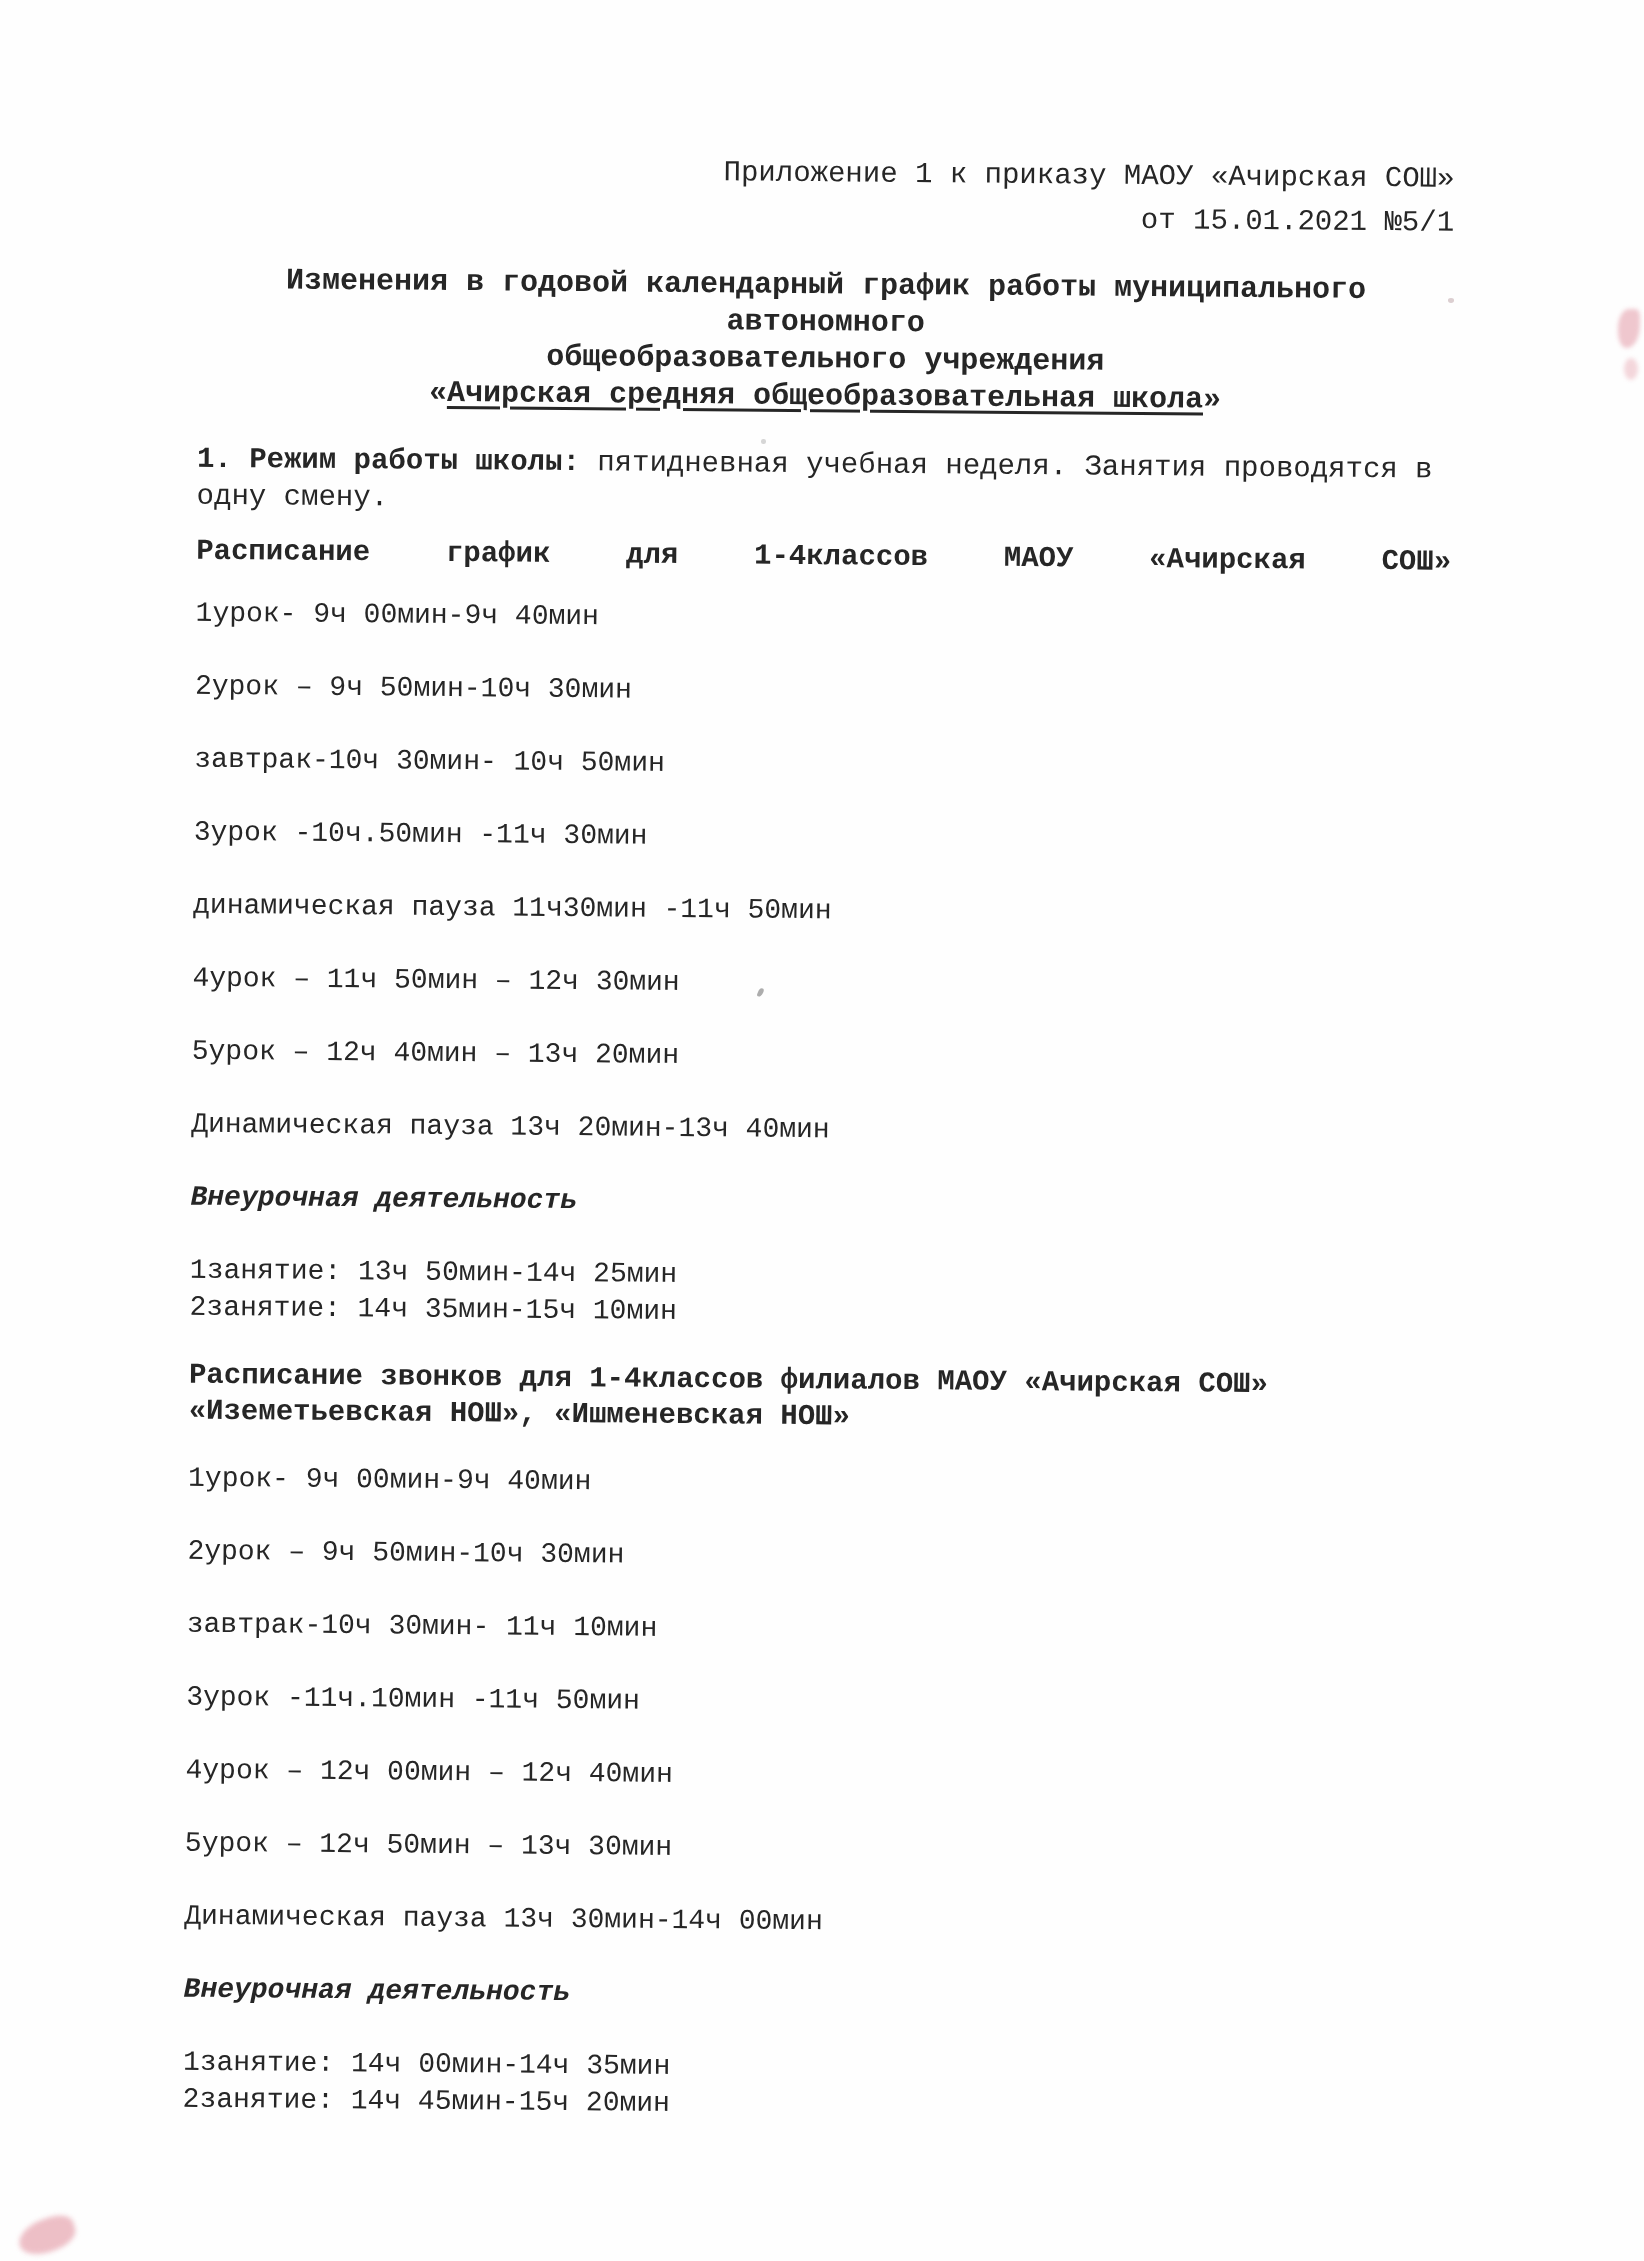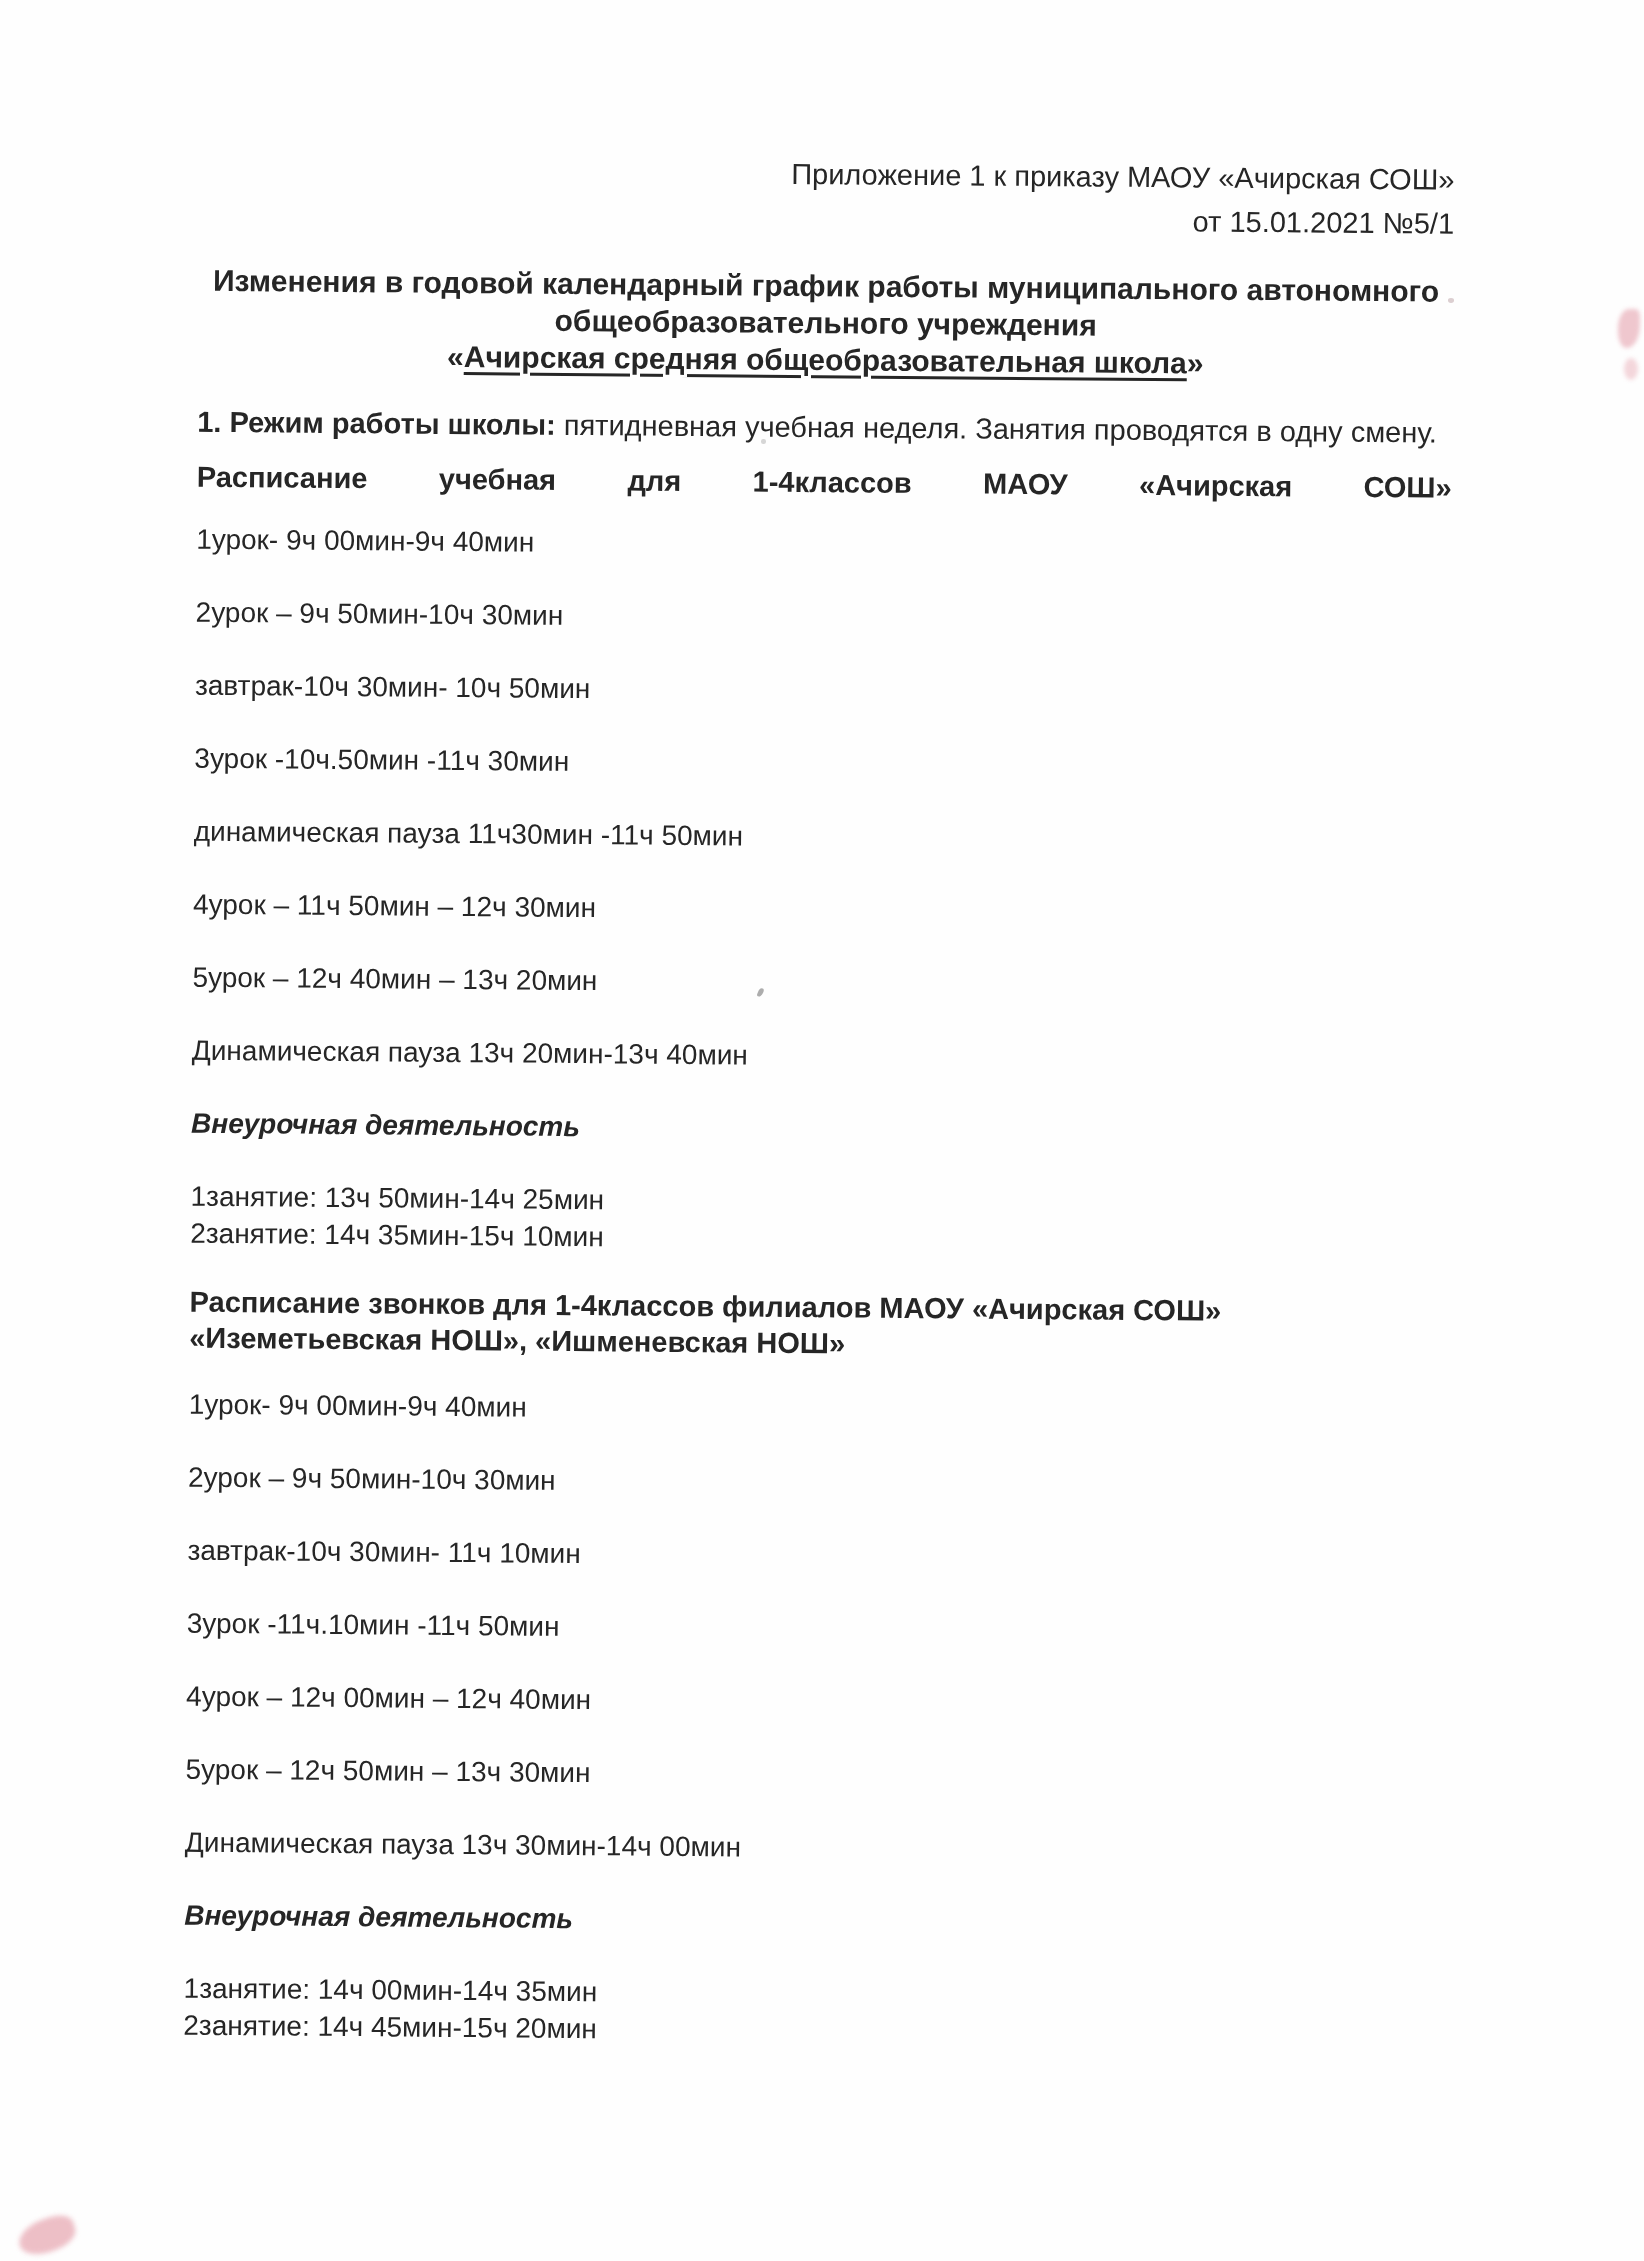--- a/index.html
+++ b/index.html
@@ -6,21 +6,21 @@
     margin: 0;
     padding: 0;
     background: #ffffff;
   }
   .page {
     position: relative;
     width: 1644px;
     height: 2261px;
     background: #fefefe;
     overflow: hidden;
-    font-family: Liberation Sans, sans-serif;
+    font-family: Liberation Mono, monospace;
     color: #262626;
   }
   .content {
     position: absolute;
     left: 0;
     top: 0;
     width: 100%;
     box-sizing: border-box;
     padding: 145px 188px 0 201px;
     transform: rotate(0.5deg);
@@ -139,21 +139,21 @@
       <div>общеобразовательного учреждения</div>
       <div><span>«</span><span class="u">Ачирская средняя общеобразовательная школа</span><span>»</span></div>
     </div>
 
     <div class="regime">
       <span class="b">1. Режим работы школы:</span><span> пятидневная учебная неделя. Занятия проводятся в одну смену.</span>
     </div>
 
     <div class="sched-header-justified">
       <span>Расписание</span>
-      <span>учебная</span>
+      <span>график</span>
       <span>для</span>
       <span>1-4классов</span>
       <span>МАОУ</span>
       <span>«Ачирская</span>
       <span>СОШ»</span>
     </div>
 
     <div class="line">1урок- 9ч 00мин-9ч 40мин</div>
     <div class="line">2урок – 9ч 50мин-10ч 30мин</div>
     <div class="line">завтрак-10ч 30мин- 10ч 50мин</div>

